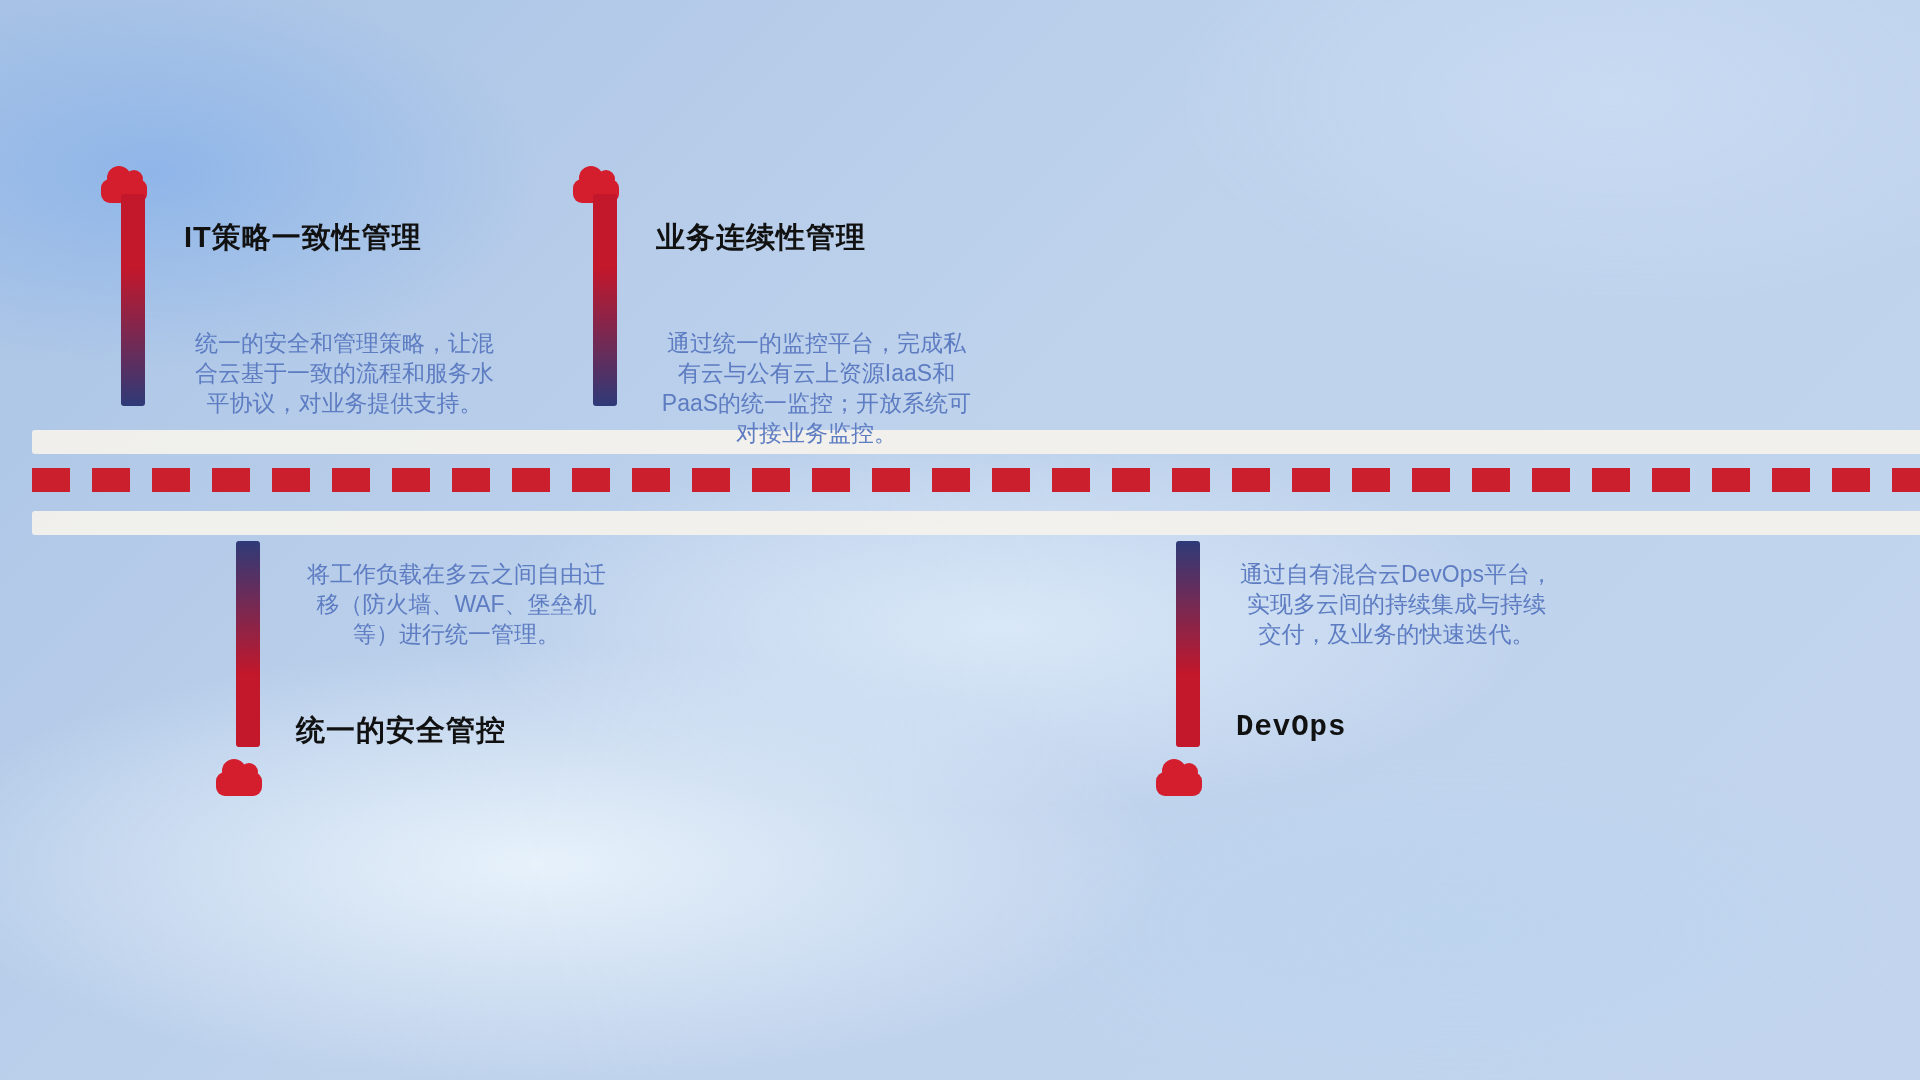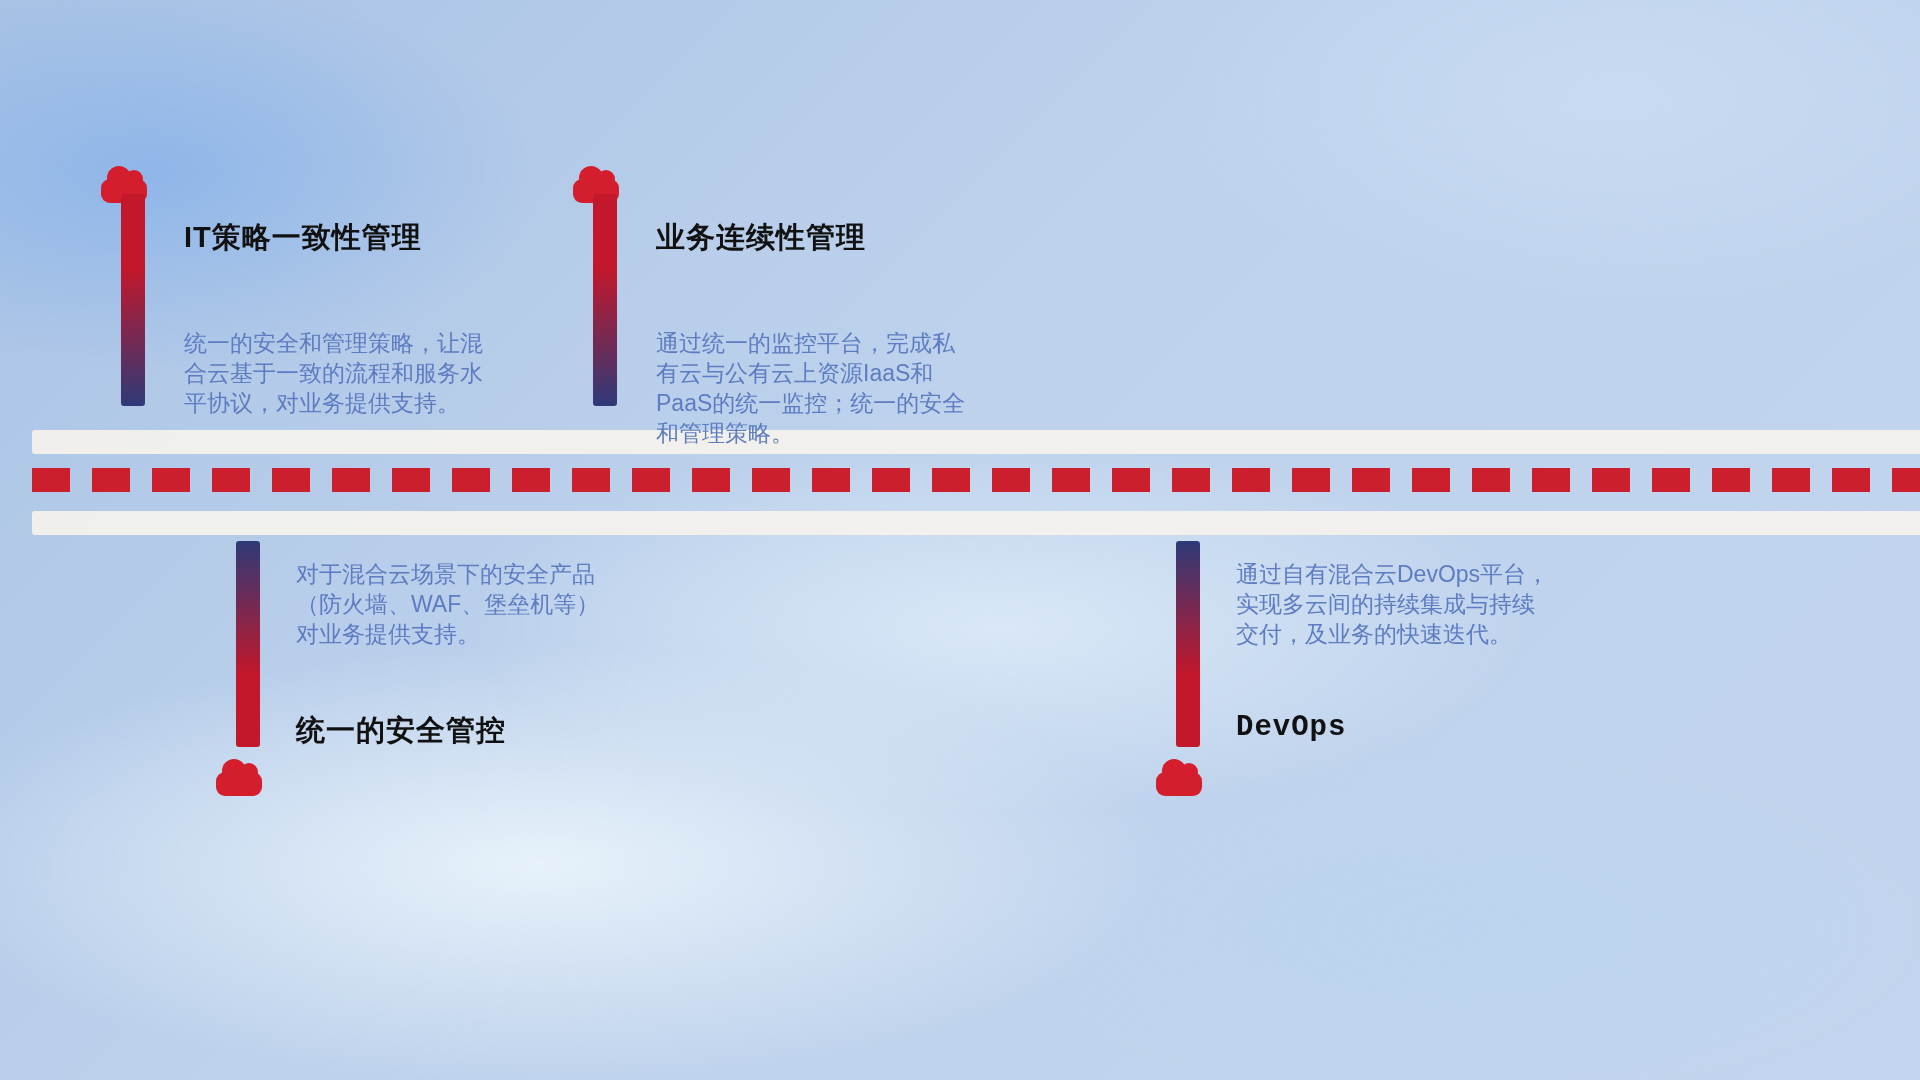--- a/index.html
+++ b/index.html
@@ -52,21 +52,21 @@
     border-radius:50%; background:inherit; }
   .top-item .cloud { top:15px; }
   .bottom-item .cloud { top:233px; }
 
   .item-title { position:absolute; left:71px; width:360px;
     font-size:29px; font-weight:700; color:var(--title-text); letter-spacing:1px; white-space:nowrap; }
   .top-item .item-title { top:42px; }
   .bottom-item .item-title { top:160px; }
 
   .item-desc { position:absolute; left:71px; width:345px;
-    font-size:23px; line-height:30px; color:var(--desc-text); }
+    font-size:23px; line-height:30px; color:var(--desc-text);text-align:center; }
   .top-item .item-desc { top:152px; }
   .bottom-item .item-desc { top:8px; }
   .bottom-item .item-desc { left:68px; }
   .bottom-item .item-title { left:68px;font-family:Liberation Mono, monospace; }
 </style>
 </head>
 <body>
 
 <div class="canvas">
 
@@ -78,28 +78,28 @@
     <div class="cloud"></div>
     <div class="stem"></div>
     <div class="item-title">IT策略一致性管理</div>
     <div class="item-desc">统一的安全和管理策略，让混合云基于一致的流程和服务水平协议，对业务提供支持。</div>
   </div>
 
   <div class="item top-item" style="left:549px">
     <div class="cloud"></div>
     <div class="stem"></div>
     <div class="item-title">业务连续性管理</div>
-    <div class="item-desc">通过统一的监控平台，完成私有云与公有云上资源IaaS和PaaS的统一监控；统一的安全和管理策略。</div>
+    <div class="item-desc">通过统一的监控平台，完成私有云与公有云上资源IaaS和PaaS的统一监控；开放系统可对接业务监控。</div>
   </div>
 
 
   <div class="item bottom-item" style="left:192px">
     <div class="stem"></div>
     <div class="cloud"></div>
-    <div class="item-desc">对于混合云场景下的安全产品（防火墙、WAF、堡垒机等）对业务提供支持。</div>
+    <div class="item-desc">将工作负载在多云之间自由迁移（防火墙、WAF、堡垒机等）进行统一管理。</div>
     <div class="item-title">统一的安全管控</div>
   </div>
 
 
   <div class="item bottom-item" style="left:1132px">
     <div class="stem"></div>
     <div class="cloud"></div>
     <div class="item-desc">通过自有混合云DevOps平台，实现多云间的持续集成与持续交付，及业务的快速迭代。</div>
     <div class="item-title">DevOps</div>
   </div>

